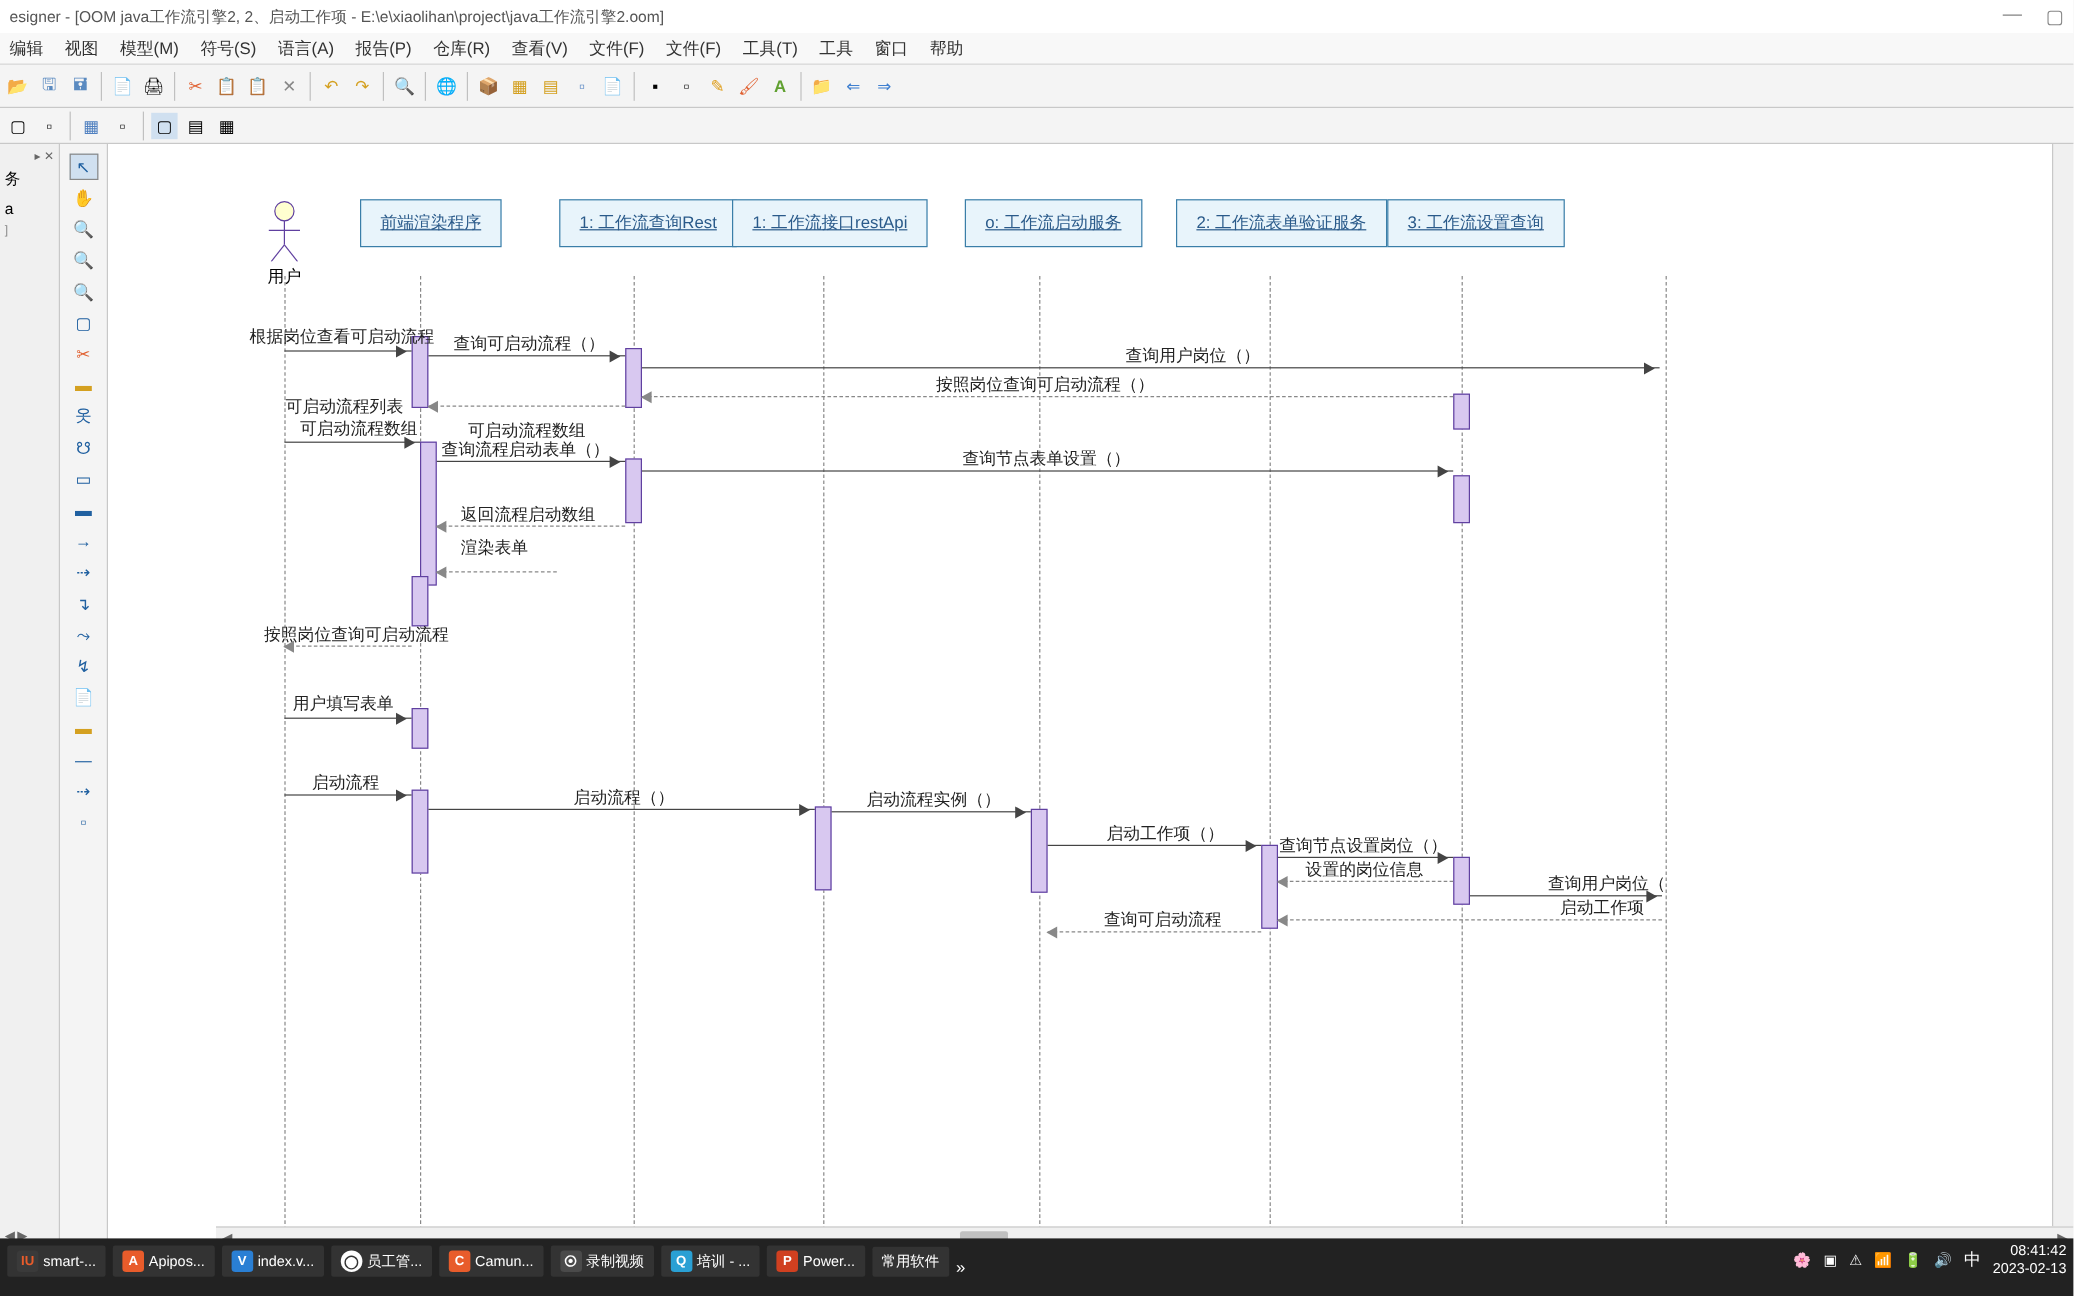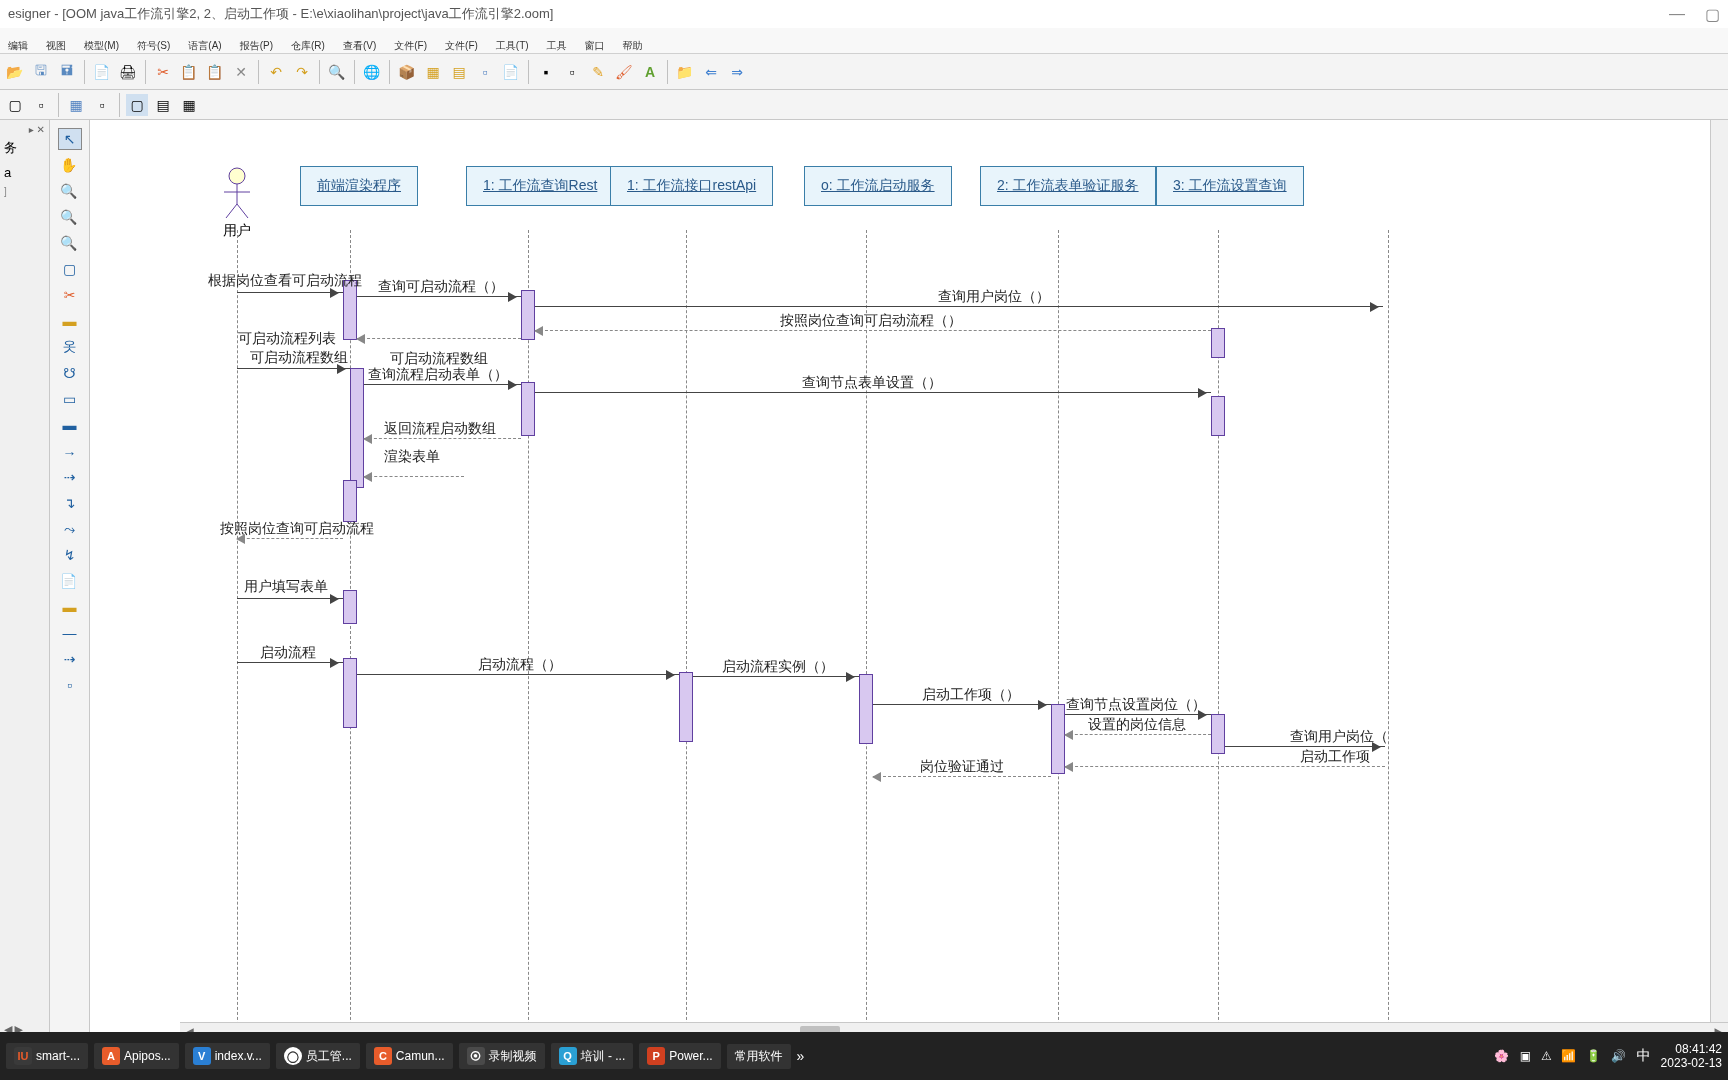--- a/index.html
+++ b/index.html
@@ -1,19 +1,19 @@
 <!DOCTYPE html>
 <html><head>
 <meta charset="utf-8">
 <style>
 *{box-sizing:border-box;margin:0;padding:0;font-family:"Microsoft YaHei",SimSun,sans-serif}
 body{width:1728px;height:1080px;background:#f0f0f0;overflow:hidden;position:relative}
 .titlebar{height:28px;background:#fff;display:flex;align-items:center;padding:0 8px;font-size:13px;color:#555}
 .titlebar .wctrl{margin-left:auto;display:flex;gap:20px;font-size:16px;color:#888}
-.menubar{height:26px;background:#f8f8f8;display:flex;align-items:flex-end;gap:18px;padding:0 8px;font-size:10px;color:#333;border-bottom:1px solid #d0d0d0}
+.menubar{height:26px;background:#f8f8f8;display:flex;align-items:center;gap:18px;padding:0 8px;font-size:14px;color:#333;border-bottom:1px solid #d0d0d0}
 .tb1{height:36px;background:#f4f4f4;display:flex;align-items:center;gap:4px;padding:0 4px;border-bottom:1px solid #c8c8c8}
 .tb2{height:30px;background:#f4f4f4;display:flex;align-items:center;gap:4px;padding:0 4px;border-bottom:1px solid #c8c8c8}
 .ticon{width:22px;height:22px;display:flex;align-items:center;justify-content:center;font-size:14px}
 .tsep{width:1px;height:24px;background:#c0c0c0;margin:0 2px}
 .workspace{display:flex;height:calc(100% - 120px - 40px)}
 .sidepanel{width:50px;background:#f0f0f0;border-right:1px solid #c8c8c8;display:flex;flex-direction:column;font-size:12px;padding:4px}
 .sidepanel .siclose{font-size:10px;color:#666;text-align:right}
 .sidepanel .silbl{font-size:13px;margin:4px 0}
 .toolpal{width:40px;background:#f4f4f4;border-right:1px solid #c8c8c8;display:flex;flex-direction:column;align-items:center;gap:4px;padding-top:8px}
 .toolpal .tp{width:24px;height:22px;display:flex;align-items:center;justify-content:center;font-size:14px;color:#2060a0}
@@ -29,21 +29,21 @@
 .activation{position:absolute;width:14px;background:#d8c8f0;border:1px solid #6040a0}
 .msg{position:absolute;font-size:14px;color:#222;white-space:nowrap}
 .arrow-solid{position:absolute;height:1px;background:#444}
 .arrow-solid:after{content:"";position:absolute;right:-1px;top:-4px;border:5px solid transparent;border-left:9px solid #444}
 .arrow-dash{position:absolute;height:0;border-top:1px dashed #888}
 .arrow-dash:after{content:"";position:absolute;right:-1px;top:-5px;border:5px solid transparent;border-left:9px solid #888}
 .arrow-dash.rev:after{left:-1px;right:auto;border-left:none;border-right:9px solid #888}
 .hscroll{position:absolute;bottom:0;left:90px;right:0;height:18px;background:#f0f0f0;border-top:1px solid #c8c8c8;display:flex;align-items:center}
 .hscroll .thumb{position:absolute;left:620px;width:40px;height:12px;background:#c0c0c0;border-radius:2px}
 .hscroll .ar{width:18px;text-align:center;font-size:12px;color:#666}
-.taskbar{position:absolute;bottom:0;left:0;right:0;height:48px;background:#222;display:flex;align-items:center;padding:16px 6px;gap:6px;color:#fff;font-size:12px}
+.taskbar{position:absolute;bottom:0;left:0;right:0;height:48px;background:#222;display:flex;align-items:flex-end;padding:16px 6px;gap:6px;color:#fff;font-size:12px}
 .taskbar .titem{display:flex;align-items:center;gap:4px;padding:4px 8px;background:#333;border-radius:2px}
 .taskbar .titem .ti{width:18px;height:18px;border-radius:3px;display:flex;align-items:center;justify-content:center;font-size:11px;font-weight:bold}
 .taskbar .systray{margin-left:auto;display:flex;align-items:center;gap:10px;font-size:12px}
 .taskbar .clock{text-align:right;line-height:1.2;font-size:12px}
 .vscroll-sb{position:absolute;right:0;top:0;bottom:18px;width:18px;background:#f0f0f0;border-left:1px solid #c8c8c8}
 </style>
 </head>
 <body>
 
 <div class="titlebar">
@@ -244,21 +244,21 @@
     <div class="msg" style="left:130px;top:400px">按照岗位查询可启动流程</div>
     <div class="msg" style="left:154px;top:458px">用户填写表单</div>
     <div class="msg" style="left:170px;top:524px">启动流程</div>
     <div class="msg" style="left:388px;top:536px">启动流程（）</div>
     <div class="msg" style="left:632px;top:538px">启动流程实例（）</div>
     <div class="msg" style="left:832px;top:566px">启动工作项（）</div>
     <div class="msg" style="left:976px;top:576px">查询节点设置岗位（）</div>
     <div class="msg" style="left:998px;top:596px">设置的岗位信息</div>
     <div class="msg" style="left:1200px;top:608px">查询用户岗位（</div>
     <div class="msg" style="left:1210px;top:628px">启动工作项</div>
-    <div class="msg" style="left:830px;top:638px">岗位验证通过</div>
+    <div class="msg" style="left:830px;top:638px">查询可启动流程</div>
 
     <div class="vscroll-sb"></div>
     <div class="hscroll">
       <span class="ar">◀</span>
       <div class="thumb"></div>
       <span class="ar" style="margin-left:auto">▶</span>
     </div>
   </div>
 </div>
 

